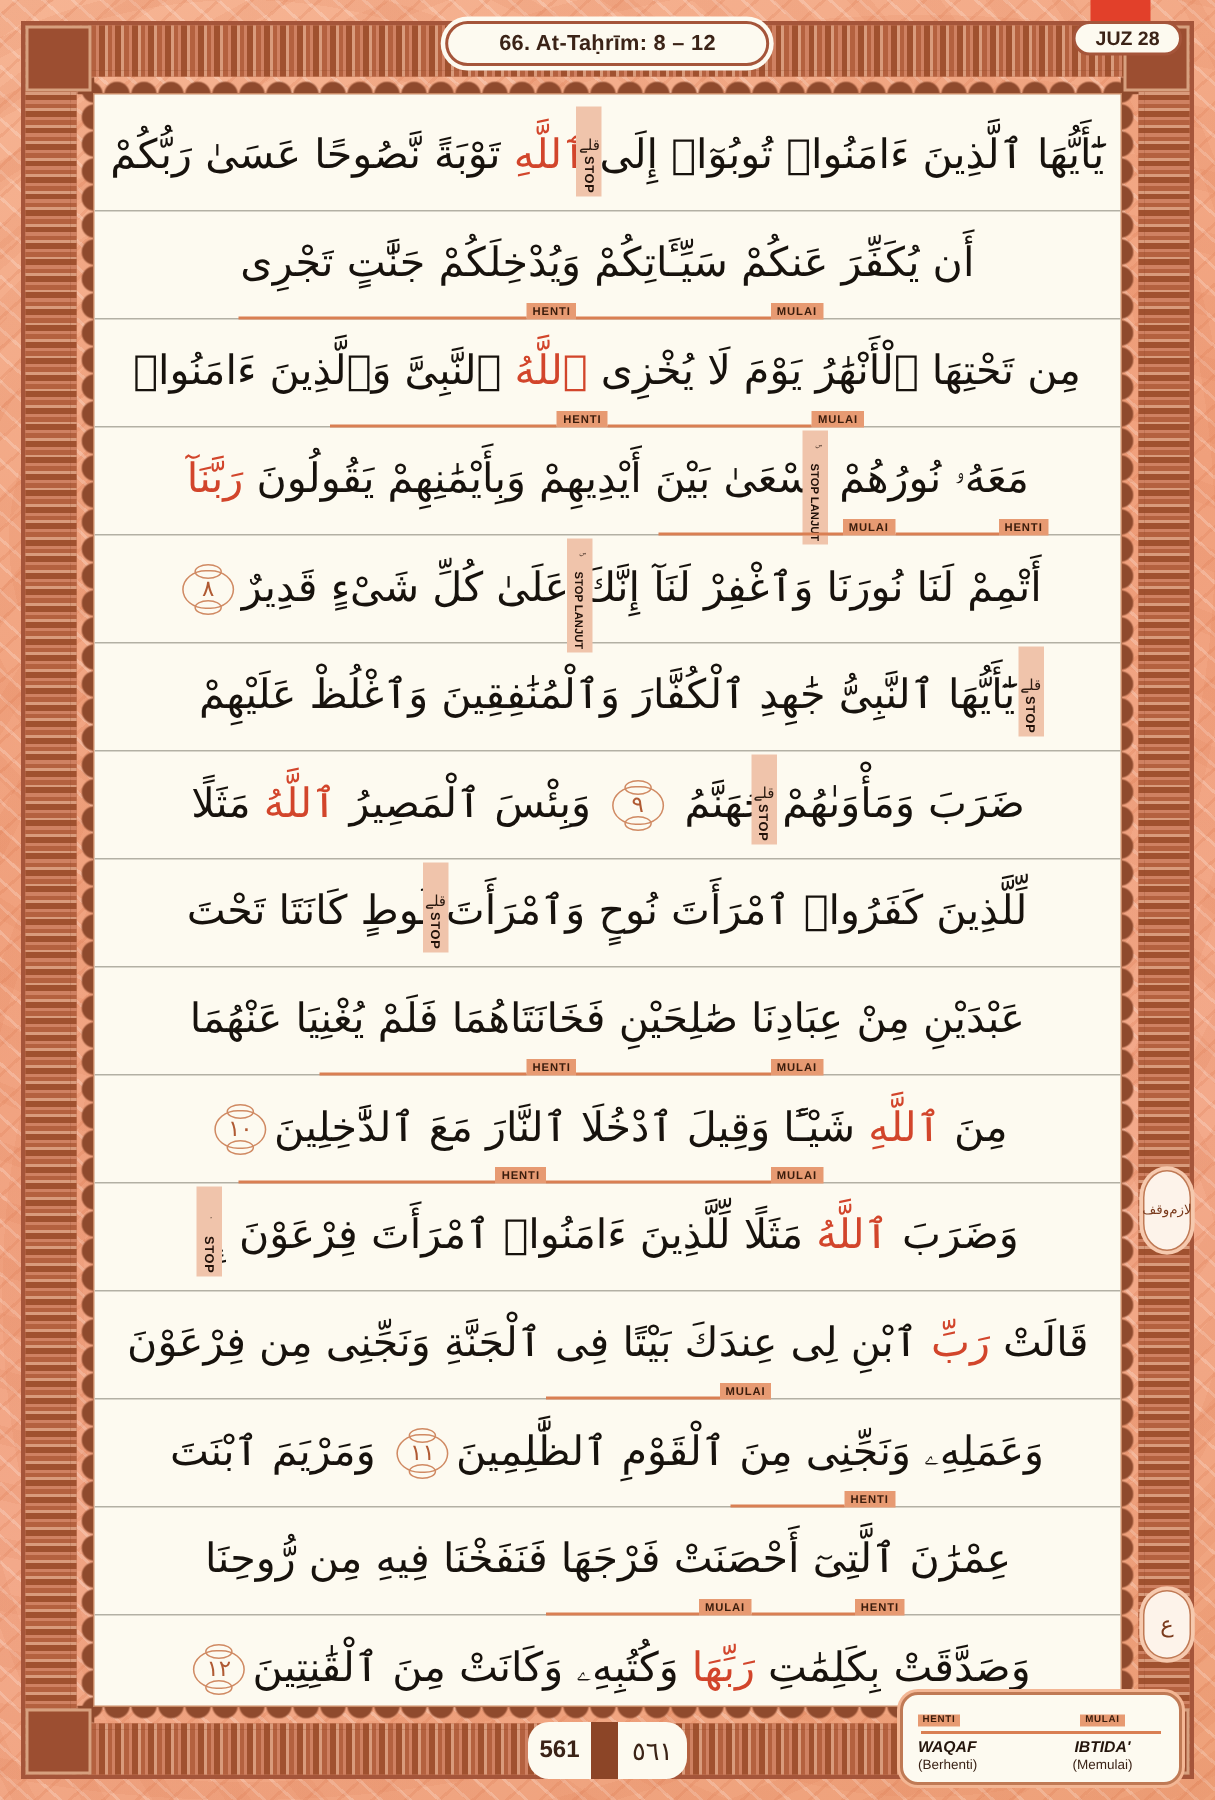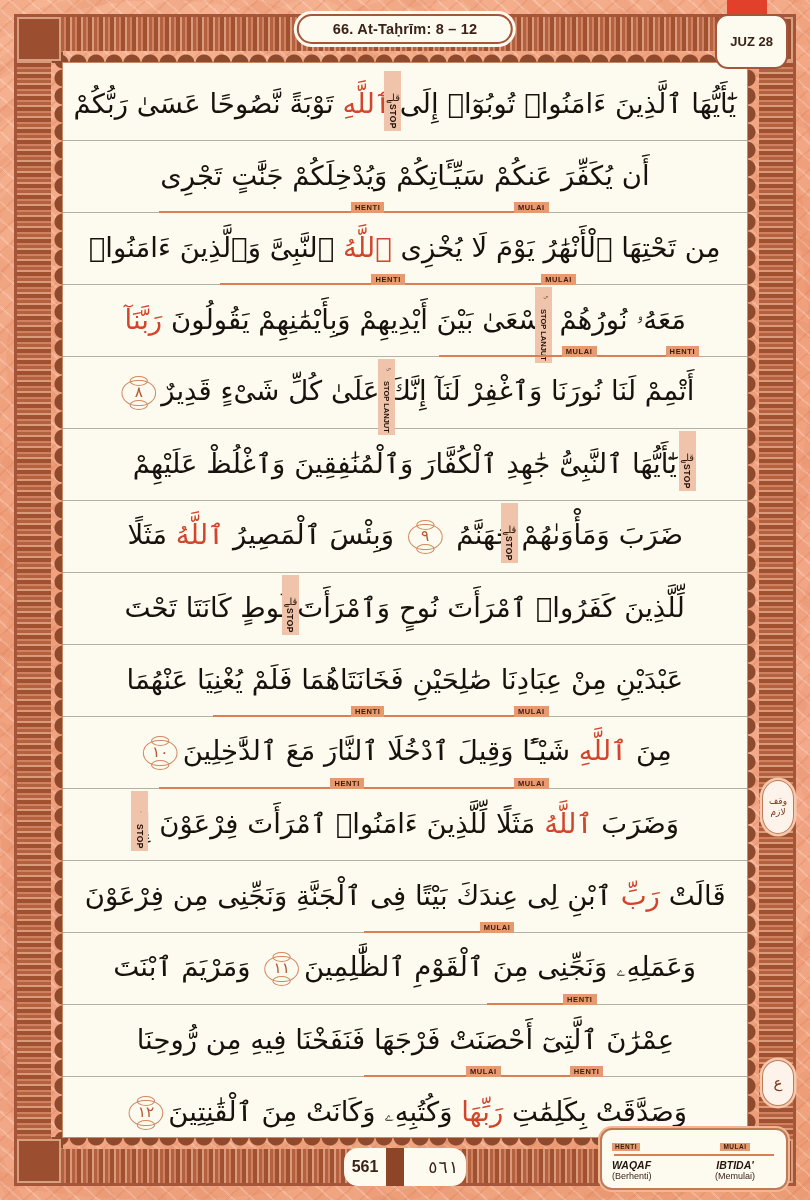--- a/index.html
+++ b/index.html
@@ -83,21 +83,21 @@
     padding:5px 34px;
     z-index:30;
     box-shadow:0 0 0 3px #fdfaf0;
   }
   .header-cartouche .txt{
     font-size:14.5px;font-weight:bold;color:#3b2317;white-space:nowrap;letter-spacing:.2px;
   }
   .juz-badge{
     position:absolute;right:22px;top:14px;z-index:30;
     background:#fdfaf0;border:2px solid #a5553a;border-radius:13px;
-    padding:18px 13px;font-size:13px;font-weight:bold;color:#3b2317;
+    padding:2px 13px;font-size:13px;font-weight:bold;color:#3b2317;
   }
   .juz-tab{
     position:absolute;right:43px;top:0;width:40px;height:30px;background:#e2402a;z-index:5;
   }
 
   
   .lines{position:absolute;left:0;right:0;top:6px;bottom:0;}
   .qline{
     position:relative;
     height:72px;
@@ -184,21 +184,21 @@
   .mark.left-tag .tag{order:0}
   .mark.left-tag .rule{order:1}
 
   
   .margin-orn{
     position:absolute;right:16px;
     width:30px;height:52px;
     border:1.5px solid #c07a55;
     border-radius:50%/34%;
     background:#fdf3ea;
-    display:flex;flex-direction:column;align-items:center;justify-content:center;
+    display:flex;flex-direction:row;align-items:center;justify-content:center;
     z-index:40;
     box-shadow:0 0 0 2.5px #f6c9ae;
   }
   .margin-orn .m1,.margin-orn .m2{
     font-family:"DejaVu Sans", sans-serif;font-size:9px;color:#7a3a1c;line-height:11px;
   }
   .ruku-orn{
     position:absolute;right:16px;
     width:30px;height:44px;
     border:1.5px solid #c07a55;border-radius:50%/36%;
@@ -217,23 +217,23 @@
     background:#fdfaf0;color:#3b2317;font-size:16px;font-weight:bold;
     display:flex;align-items:center;justify-content:center;
     width:42px;
     border-radius:14px 0 0 14px;
   }
   .footer-page .mid{
     background:#8c4527;width:18px;
   }
   .footer-page .arb{
     background:#fdfaf0;color:#3b2317;font-size:17px;
-    font-family:Liberation Mono, monospace;
+    font-family:Liberation Sans, sans-serif;
     display:flex;align-items:center;justify-content:center;
-    width:46px;border-radius:0 14px 14px 0;padding-left:16px;
+    width:46px;border-radius:0 14px 14px 0;
   }
 
   .legend{
     position:absolute;right:22px;bottom:10px;z-index:50;
     background:#fdfaf0;border:2px solid #c07a55;border-radius:12px;
     padding:5px 10px 6px 10px;
     width:188px;box-sizing:border-box;
     box-shadow:0 0 0 2px #f3b694;
   }
   .legend .lgrow{display:flex;justify-content:space-between;}

